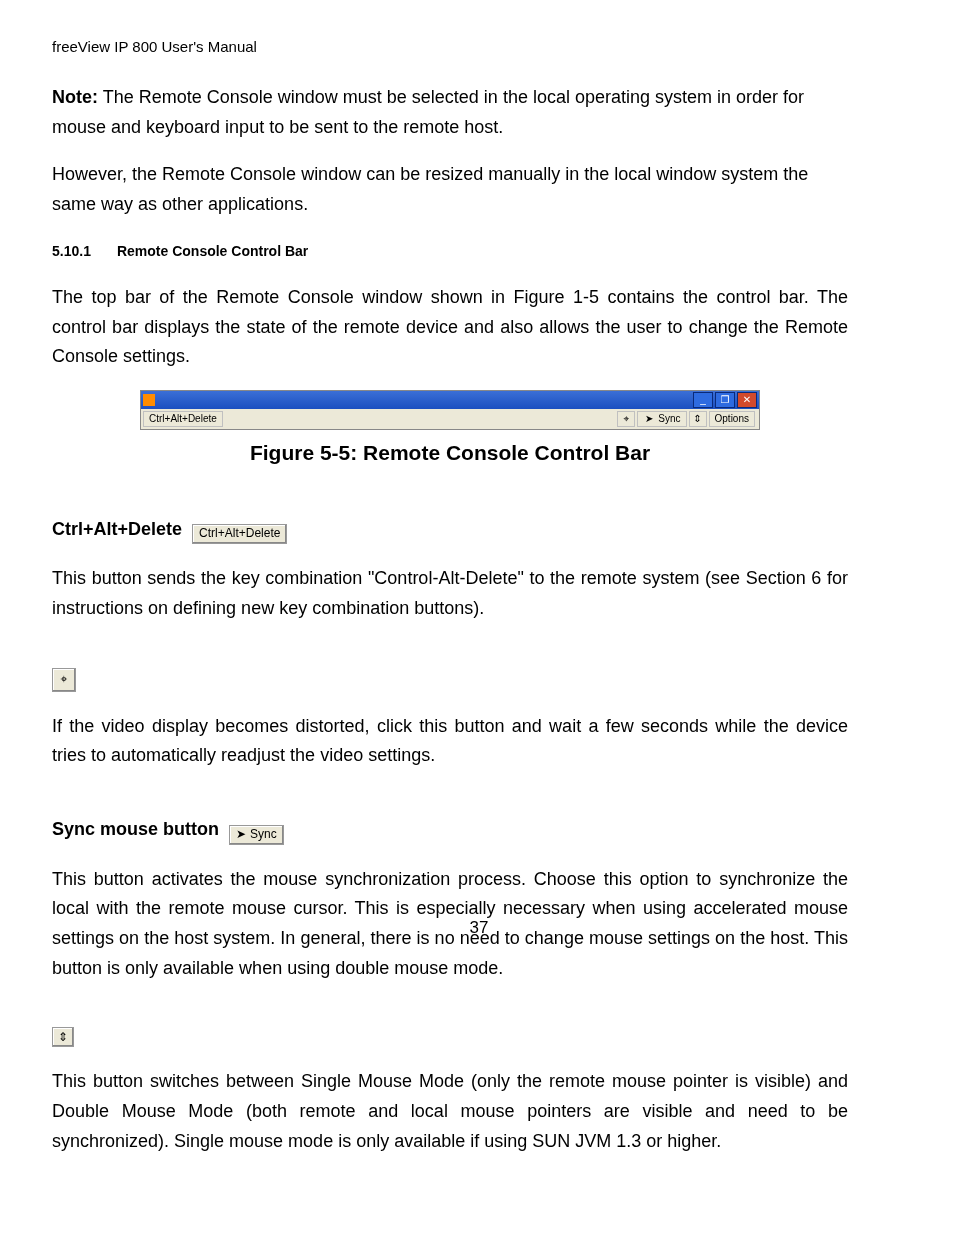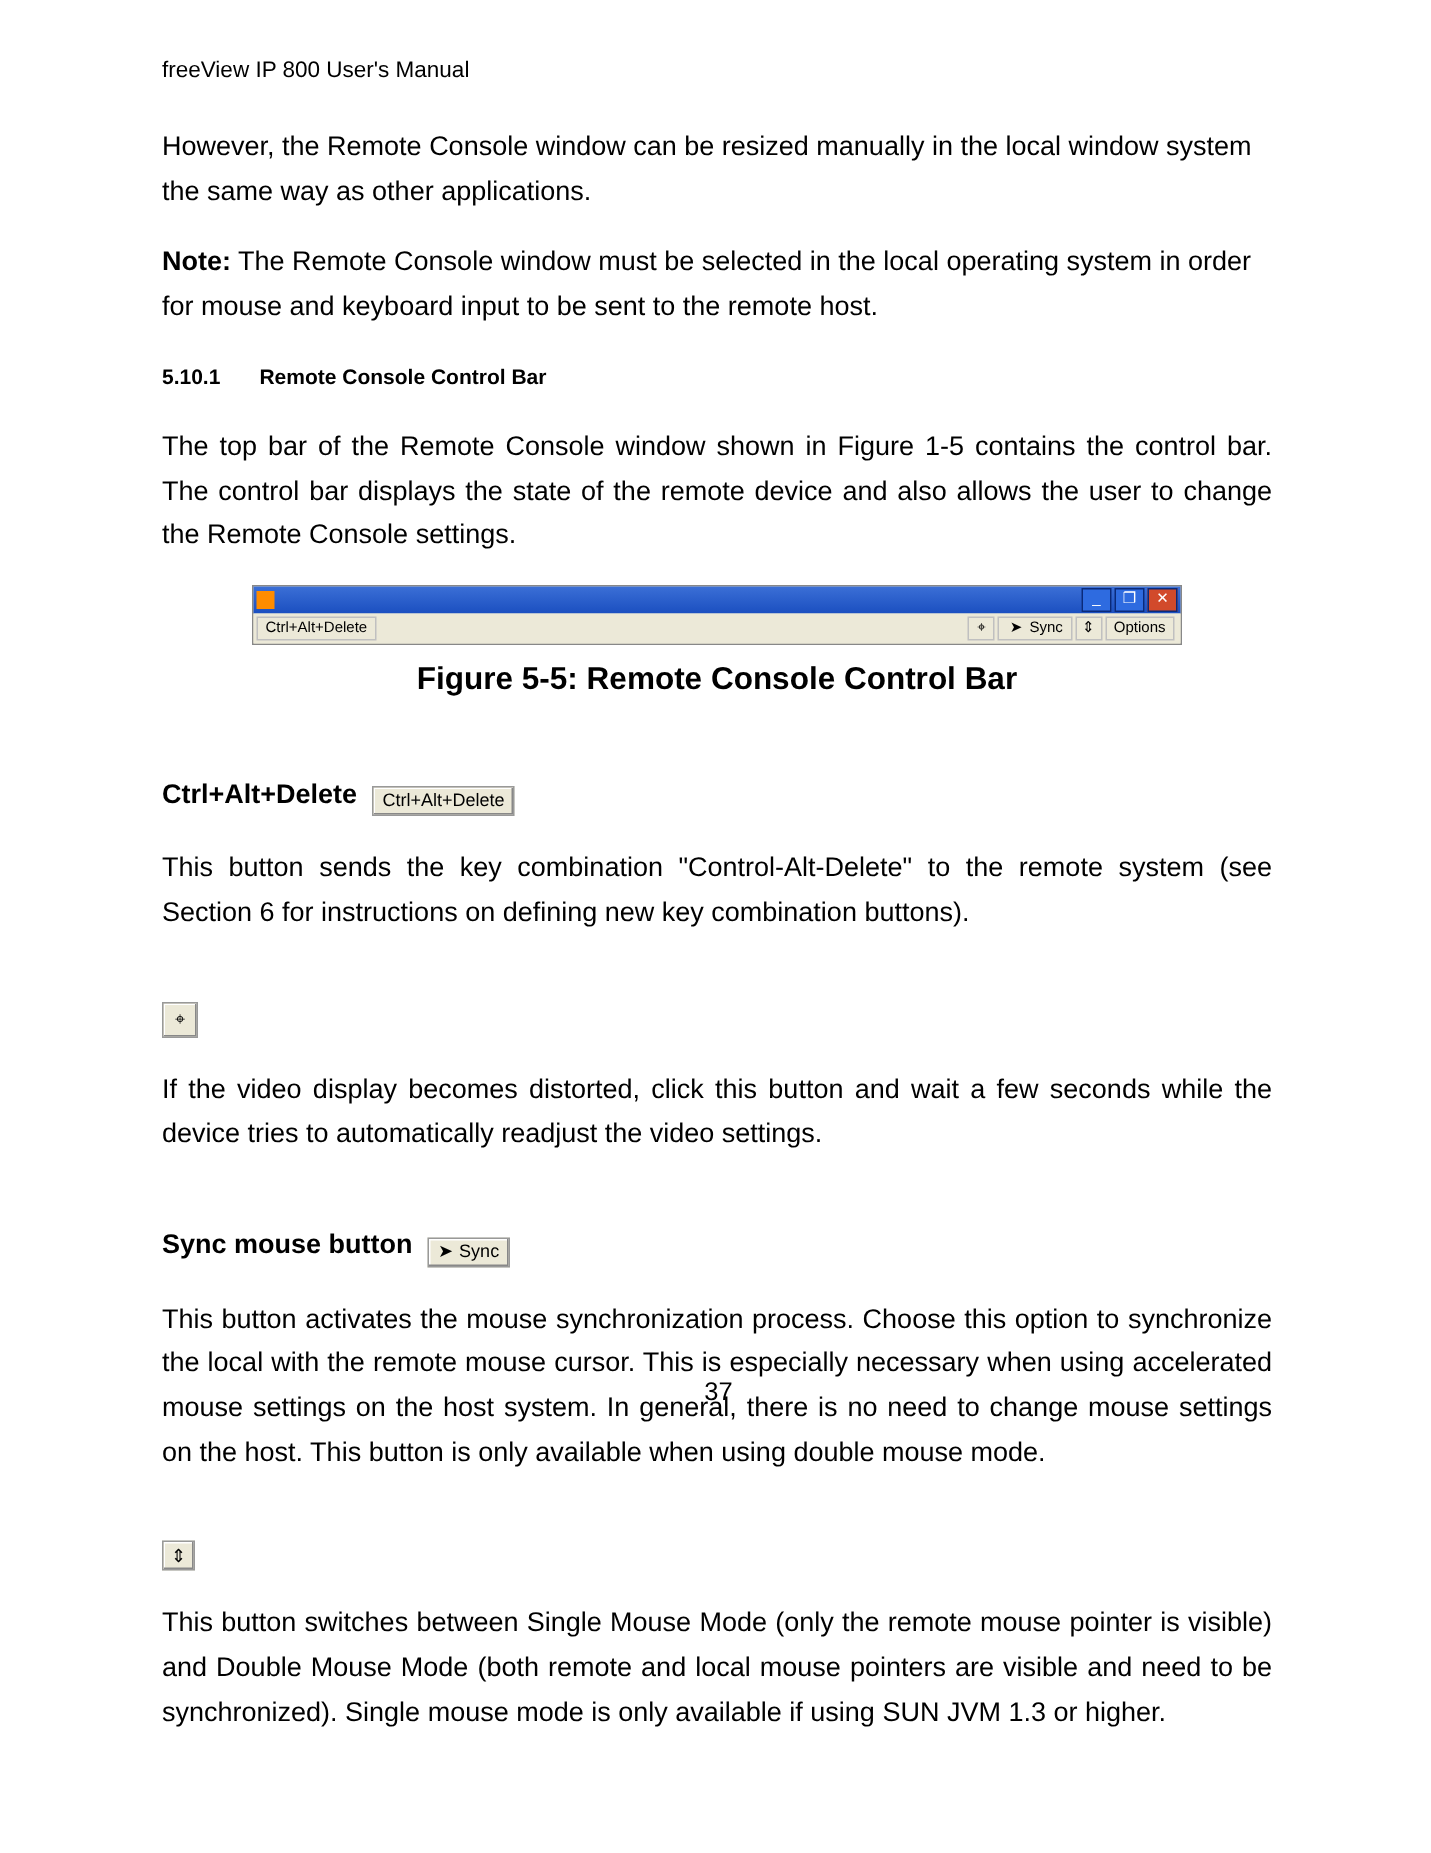--- a/index.html
+++ b/index.html
@@ -10,21 +10,21 @@
     height: 1235px;
     background: #ffffff;
     font-family: Arial, Helvetica, sans-serif;
     color: #000000;
   }
   .page {
     position: relative;
     width: 954px;
     height: 966px;
     box-sizing: border-box;
-    padding: 38px 106px 0 108px;
+    padding: 38px 106px 0 52px;
   }
   .header-running {
     font-size: 15px;
   }
   .body-text {
     font-size: 18px;
     line-height: 1.65;
     margin-top: 28px;
   }
   .para {
@@ -164,25 +164,25 @@
 </style>
 </head>
 <body>
 
 <div class="page">
 
   <div class="header-running">freeView IP 800 User's Manual</div>
 
   <div class="body-text">
 
-    <p class="para">However, the Remote Console window can be resized manually in the local window system the same way as other applications.</p>
-
     <p class="para">
       <strong>Note:</strong><span> The Remote Console window must be selected in the local operating system in order for mouse and keyboard input to be sent to the remote host.</span>
     </p>
+
+    <p class="para">However, the Remote Console window can be resized manually in the local window system the same way as other applications.</p>
 
     <div class="section-heading">
       <span class="num">5.10.1</span><span>Remote Console Control Bar</span>
     </div>
 
     <p class="para justify">The top bar of the Remote Console window shown in Figure 1-5 contains the control bar. The control bar displays the state of the remote device and also allows the user to change the Remote Console settings.</p>
 
     <div class="figure-wrap">
       <div class="console-bar">
         <div class="titlebar">

